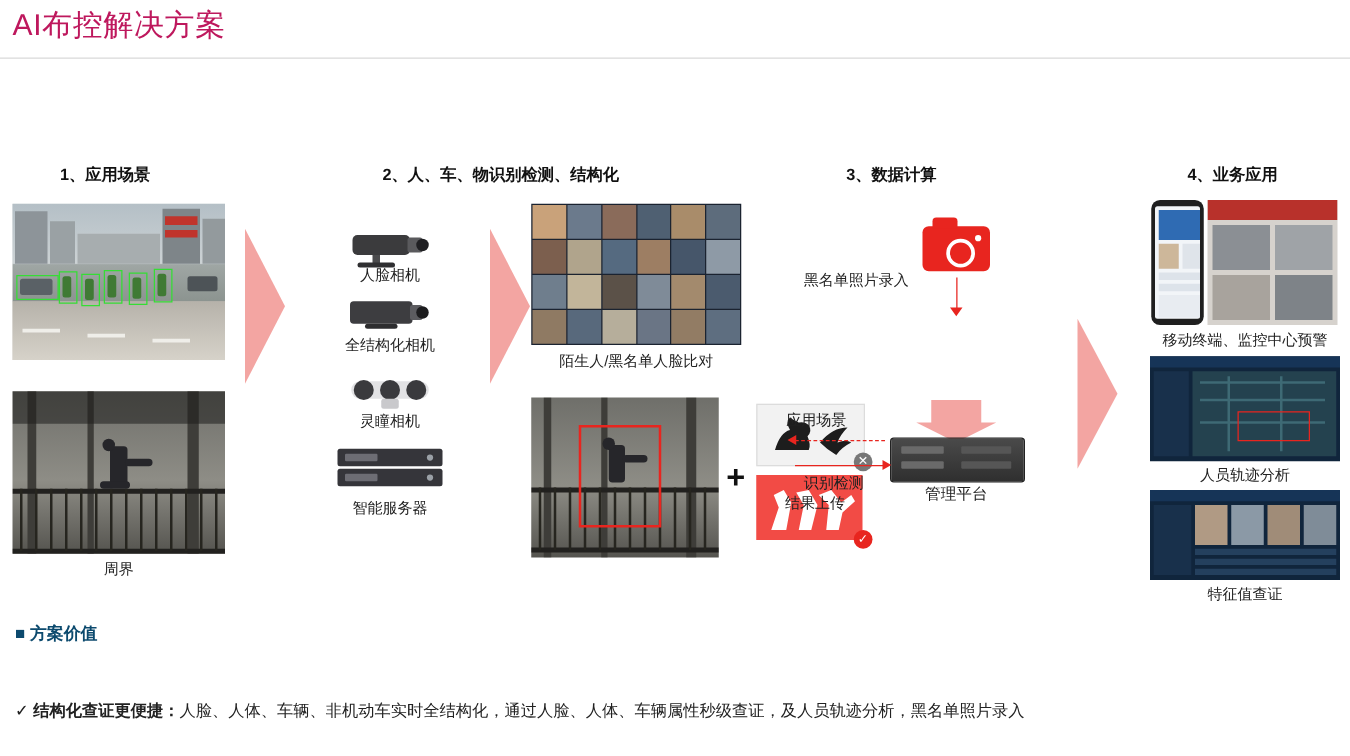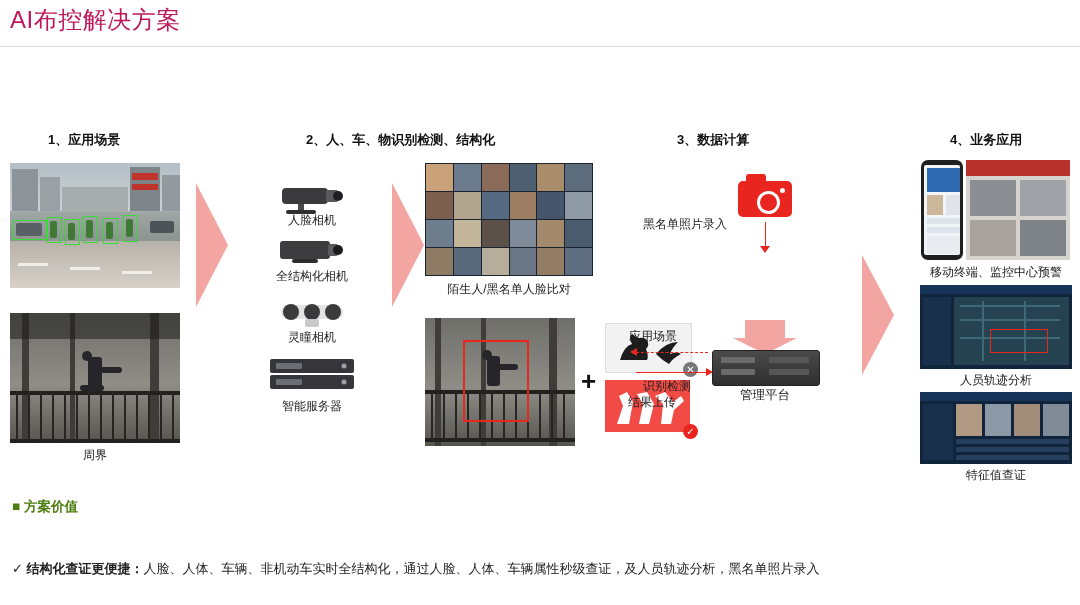--- a/index.html
+++ b/index.html
@@ -173,21 +173,21 @@
     box-sizing:border-box;
   }
   .phone .screen { width:100%; height:100%; background:#f2f5f8; border-radius:2px; overflow:hidden; position:relative;}
   
   .dark-ui { background:#10253c; position:absolute; overflow:hidden;}
   
   .value-head {
     position: absolute;
     font-size: 13.5px;
     font-weight: bold;
-    color: #4d7c0f;
+    color: #0c4a6e;
   }
   .value-line {
     position: absolute;
     font-size: 13px;
     color: #222;
     white-space: nowrap;
   }
   .value-line b { font-weight: bold; }
   .plus {
     position:absolute;

